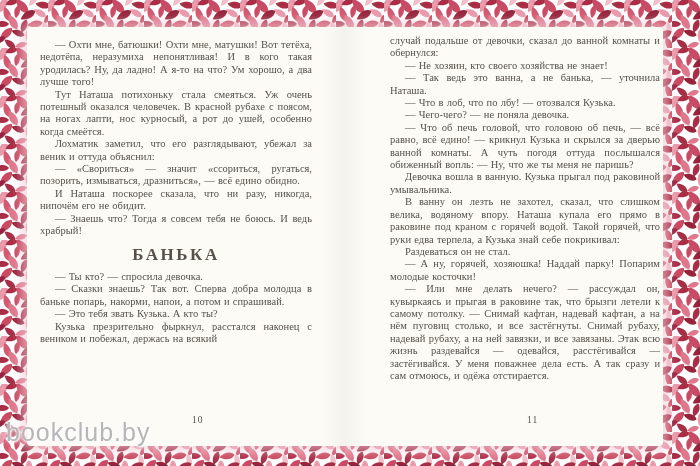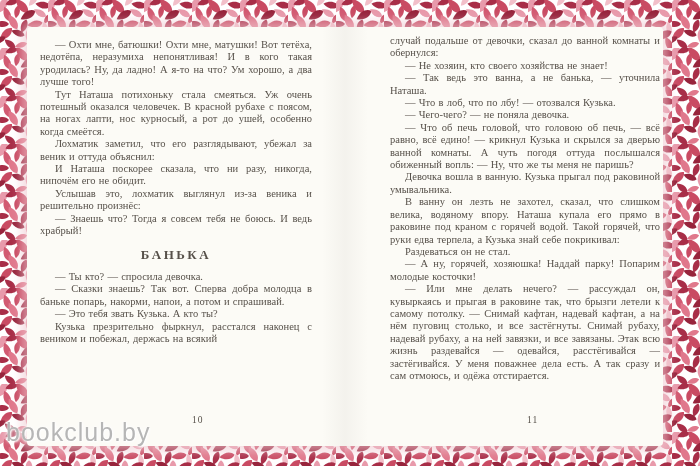--- a/index.html
+++ b/index.html
@@ -27,21 +27,21 @@
     text-align:justify;
     hyphens:auto; -webkit-hyphens:auto;
     word-spacing:0.6px;
   }
   .text-left  { left:13px;  top:12px; width:272px; }
   .text-right { left:363px; top:8px;  width:270px; }
   .para { margin:0; text-indent:15px; }
   .para.noindent { text-indent:0; }
   .chapter {
     margin:11px 0 10px 0;
-    text-align:center; font-size:13px; font-weight:bold;
+    text-align:center; font-size:17px; font-weight:bold;
     letter-spacing:2.5px; color:var(--text-color,#57514a);
     text-indent:0;
   }
   .pagenum {
     position:absolute; top:388px; width:60px; text-align:left;
     font-size:9.5px; color:var(--text-color,#57514a); letter-spacing:1px;
   }
   .pagenum-left  { left:165px; }
   .pagenum-right { left:500px; }
   .watermark {
@@ -91,22 +91,22 @@
     <rect width="700" height="466" fill="url(#floral)"></rect>
   </svg>
 
   <div class="book">
     <div class="gutter"></div>
 
     <div class="textcol text-left">
       <p class="para">— Охти мне, батюшки! Охти мне, матушки! Вот тетёха, недотёпа, неразумиха непонятливая! И в кого такая уродилась? Ну, да ладно! А я-то на что? Ум хорошо, а два лучше того!</p>
       <p class="para">Тут Наташа потихоньку стала смеяться. Уж очень потешный оказался человечек. В красной рубахе с поясом, на ногах лапти, нос курносый, а рот до ушей, особенно когда смеётся.</p>
       <p class="para">Лохматик заметил, что его разглядывают, убежал за веник и оттуда объяснил:</p>
+      <p class="para">— «Свориться» — значит «ссориться, ругаться, позорить, измываться, дразниться», — всё едино обидно.</p>
       <p class="para">И Наташа поскорее сказала, что ни разу, никогда, нипочём его не обидит.</p>
-      <p class="para">Услышав это, лохматик выглянул из-за веника и решительно произнёс:</p>
       <p class="para">— Знаешь что? Тогда я совсем тебя не боюсь. И ведь храбрый!</p>
       <h2 class="chapter">БАНЬКА</h2>
       <p class="para">— Ты кто? — спросила девочка.</p>
       <p class="para">— Сказки знаешь? Так вот. Сперва добра молодца в баньке попарь, накорми, напои, а потом и спрашивай.</p>
       <p class="para">— Это тебя звать Кузька. А кто ты?</p>
       <p class="para">Кузька презрительно фыркнул, расстался наконец с веником и побежал, держась на всякий</p>
     </div>
 
     <div class="textcol text-right">
       <p class="para noindent">случай подальше от девочки, сказал до ванной комнаты и обернулся:</p>

